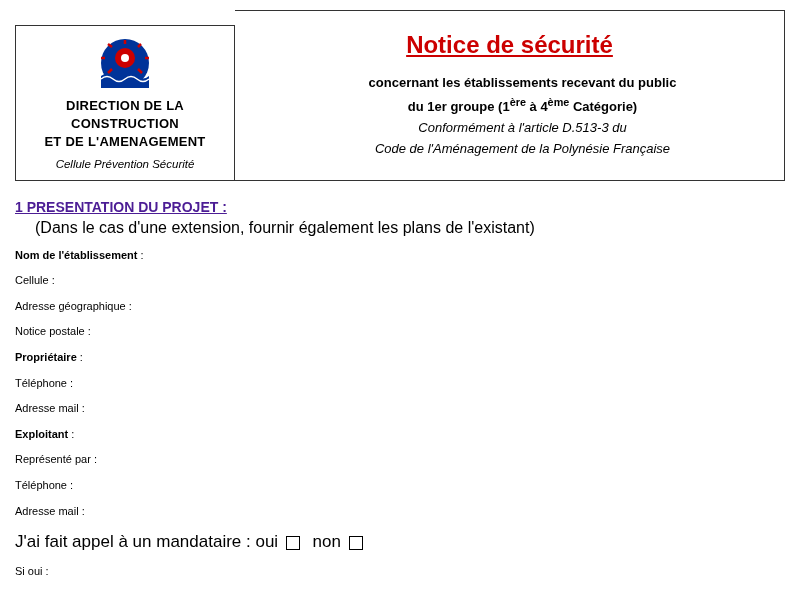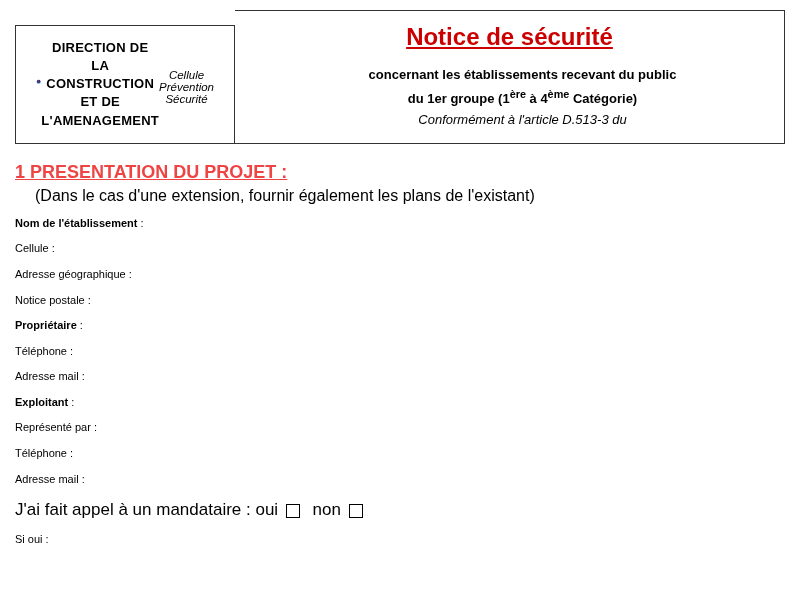--- a/index.html
+++ b/index.html
@@ -19,21 +19,21 @@
       flex-direction: row;
       align-items: stretch;
       margin-bottom: 18px;
     }
 
     .logo-box {
       border: 1.5px solid #333;
       width: 220px;
       min-width: 220px;
       display: flex;
-      flex-direction: row;
+      flex-direction: column;
       align-items: center;
       justify-content: center;
       padding: 10px 20px;
       text-align: center;
       margin-top: 15px;
     }
 
     .logo-svg {
       width: 70px;
       height: 55px;
@@ -83,23 +83,23 @@
       margin-left: 26px;
     }
 
     .notice-subtitle .italic-normal {
       font-weight: normal;
       font-style: italic;
     }
 
     
     .section-title {
-      font-size: 18px;
-      font-weight: bold;
-      color: #ef4444;
+      font-size: 14px;
+      font-weight: bold;
+      color: #4c1d95;
       text-decoration: underline;
       margin-bottom: 4px;
       margin-top: 4px;
     }
 
     .section-note {
       font-size: 16px;
       margin-bottom: 10px;
       padding-left: 20px;
     }
@@ -167,20 +167,21 @@
     </div>
     <div class="logo-sub">Cellule Prévention Sécurité</div>
   </div>
 
   <div class="notice-box">
     <div class="notice-title">Notice de sécurité</div>
     <div class="notice-subtitle">
       <span>concernant les établissements recevant du public</span><br>
       <span>du 1er groupe (1<sup>ère</sup> à 4<sup>ème</sup> Catégorie)</span><br>
       <span class="italic-normal">Conformément à l'article D.513-3 du</span><br>
+      <span class="italic-normal">Code de l'Aménagement de la Polynésie Française</span>
     </div>
   </div>
 </div>
 
 <div>
   <div class="section-title">1   PRESENTATION DU PROJET :</div>
   <div class="section-note">(Dans le cas d'une extension, fournir également les plans de l'existant)</div>
 
   <div class="form-row">
     <span class="label-bold">Nom de l'établissement</span><span> :</span>

